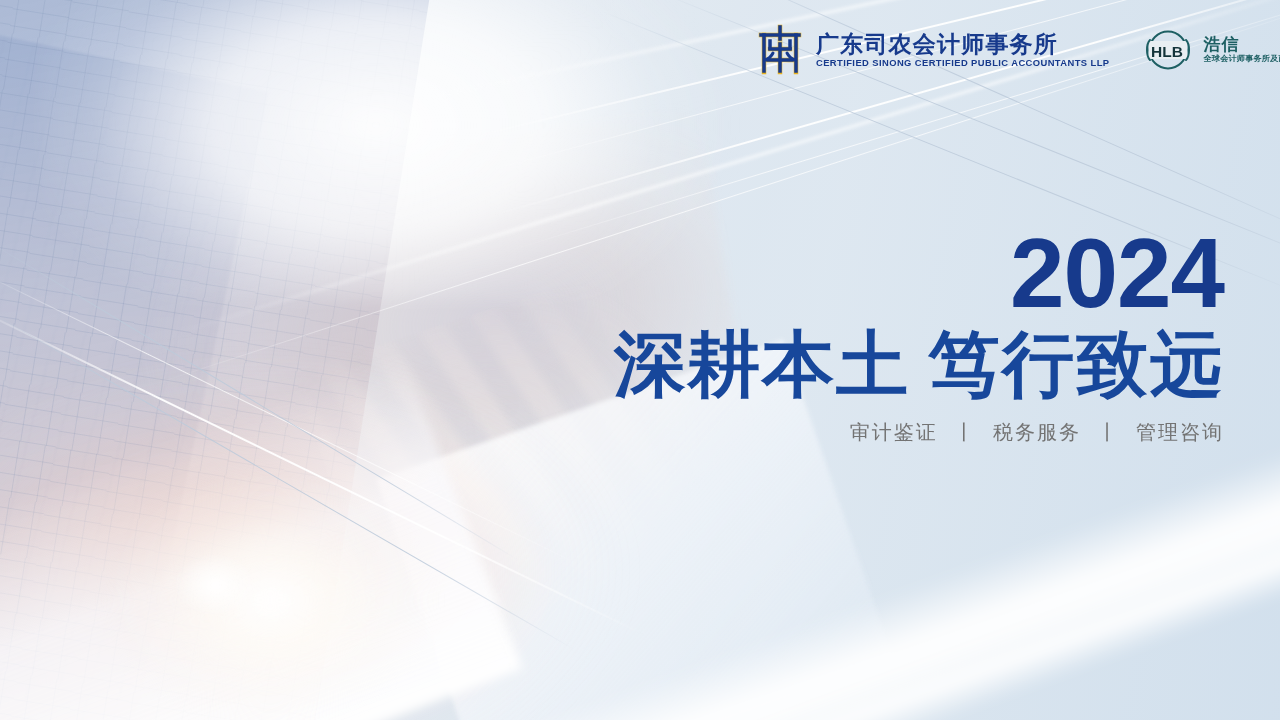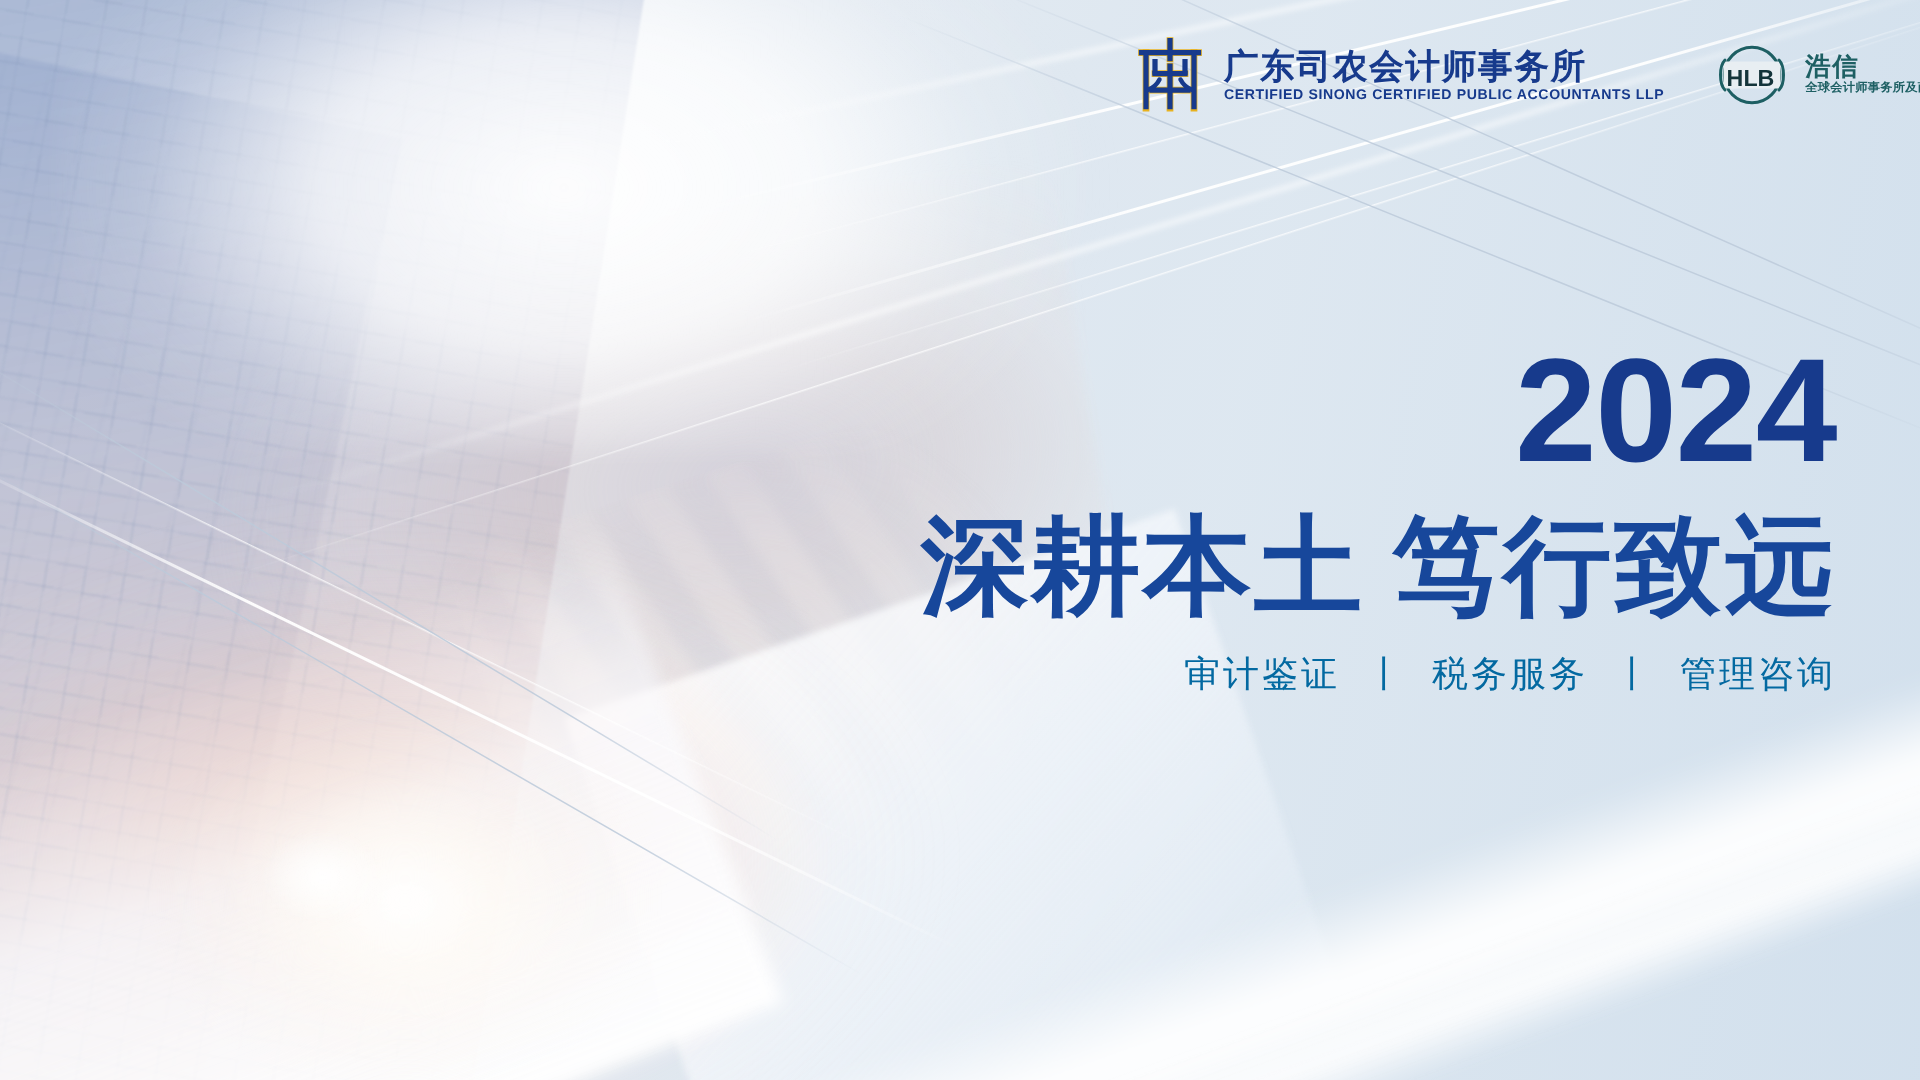--- a/index.html
+++ b/index.html
@@ -325,34 +325,34 @@
   }
   .year {
     font-size: 98px;
     font-weight: 700;
     color: #173a8c;
     line-height: 0.98;
     letter-spacing: -1px;
     font-family: "Liberation Sans", "DejaVu Sans", sans-serif;
   }
   .slogan {
-    margin-top: 20px;
+    margin-top: 6px;
     font-size: 72px;
     font-weight: 700;
     color: #17479b;
     line-height: 1.05;
     letter-spacing: 2px;
     white-space: nowrap;
   }
   .slogan .gap { display:inline-block; width: 18px; }
   .services {
     margin-top: 16px;
-    font-size: 24px;
+    font-size: 20px;
     font-weight: 400;
-    color: #0369a1;
+    color: #737373;
     letter-spacing: 2px;
     white-space: nowrap;
   }
   .services .sep {
     display: inline-block;
     margin: 0 9px;
     font-weight: 300;
   }
 </style>
 </head>

